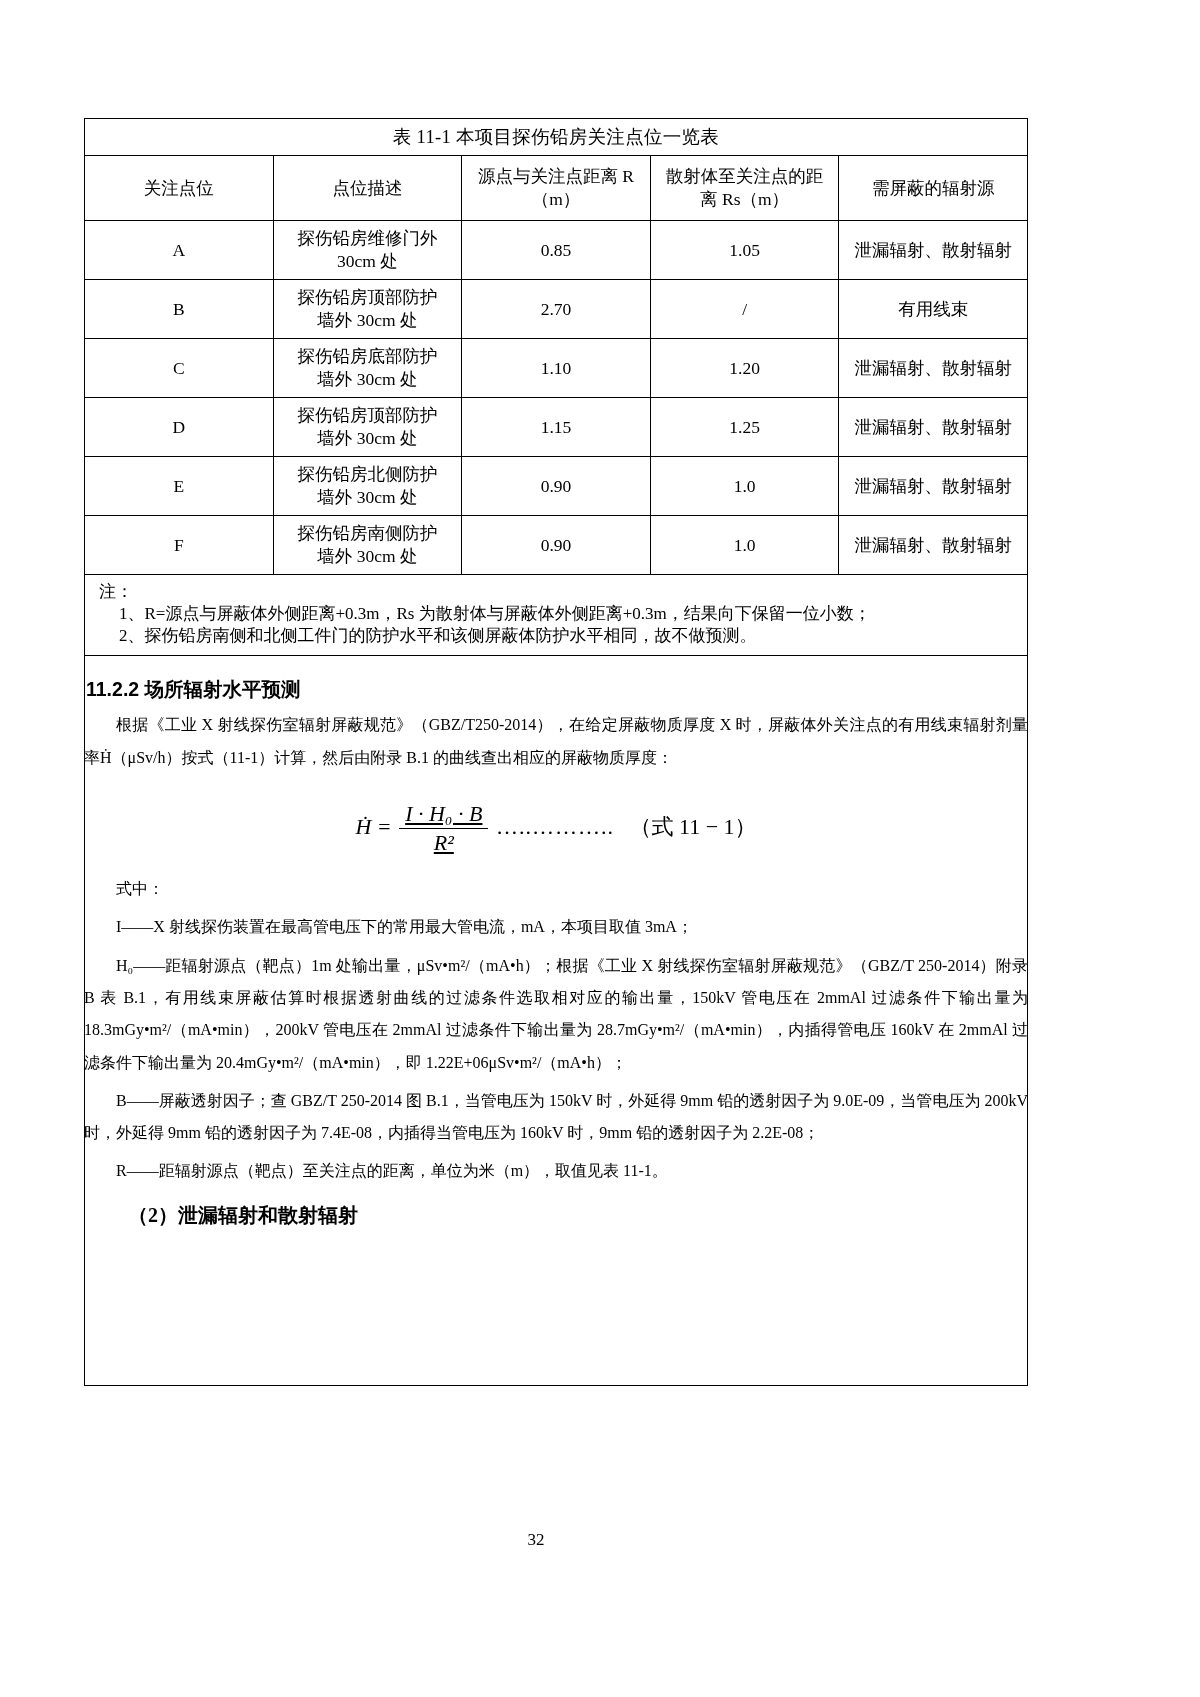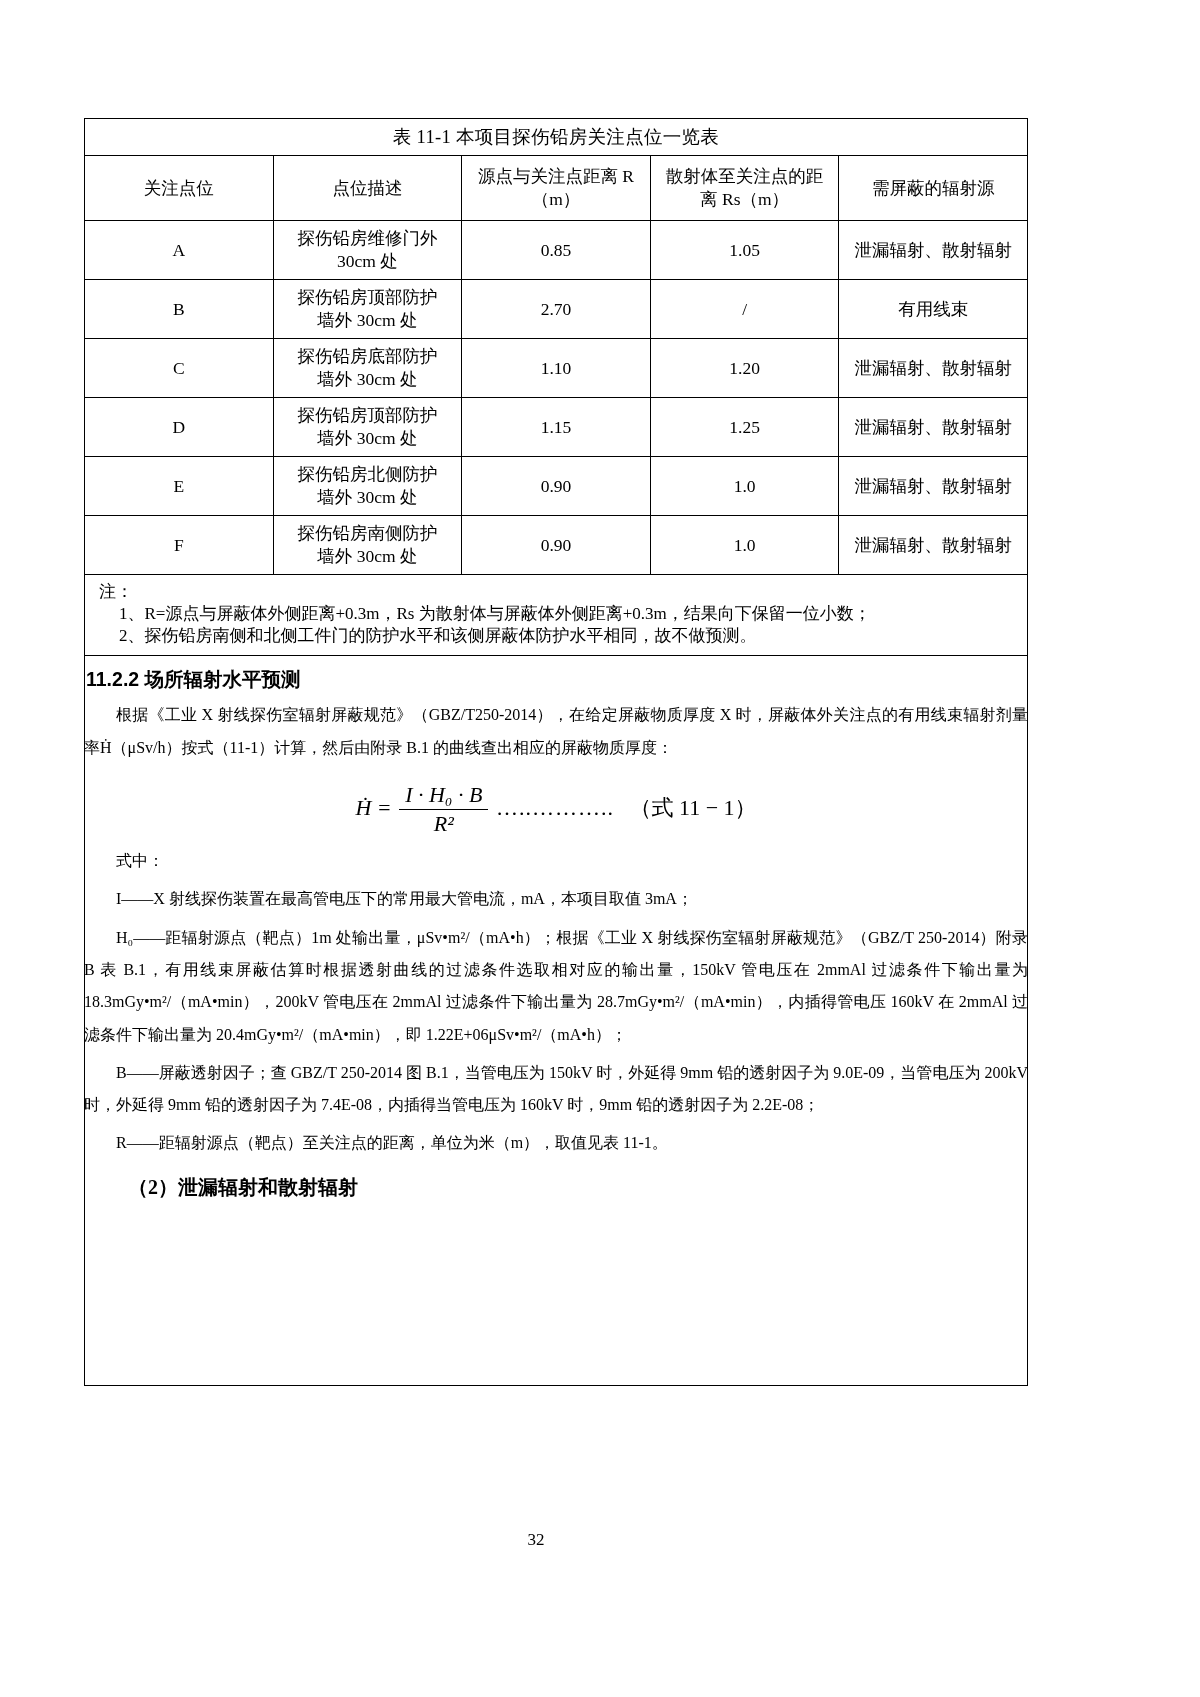--- a/index.html
+++ b/index.html
@@ -74,21 +74,21 @@
     line-height: 1.45;
     font-size: 17px;
   }
   .note-line { white-space: nowrap; }
   .note-indent { padding-left: 20px; }
 
   
   .sec-head {
     font-weight: bold;
     font-size: 19.5px;
-    margin: 10px 0 2px 2px;
+    margin: 20px 0 2px 2px;
     font-family: "Liberation Sans", sans-serif;
     letter-spacing: 0px;
   }
   .sub-head {
     font-weight: bold;
     font-size: 20px;
     margin: 14px 0 6px 44px;
   }
   p.body {
     font-size: 16px;
@@ -103,21 +103,22 @@
     text-align: center;
     margin: 18px 0 8px 0;
     font-size: 22px;
     font-style: italic;
     font-family: "Liberation Serif", serif;
   }
   .frac {
     display: inline-block;
     vertical-align: middle;
     text-align: center;
-    margin: 0 2px;
+    margin: 9px 2px;
+    text-decoration: underline;
   }
   .frac .num {
     display: block;
     padding: 0 6px 1px 6px;
     border-bottom: 1.4px solid #000;
   }
   .frac .den {
     display: block;
     padding: 1px 6px 0 6px;
   }

